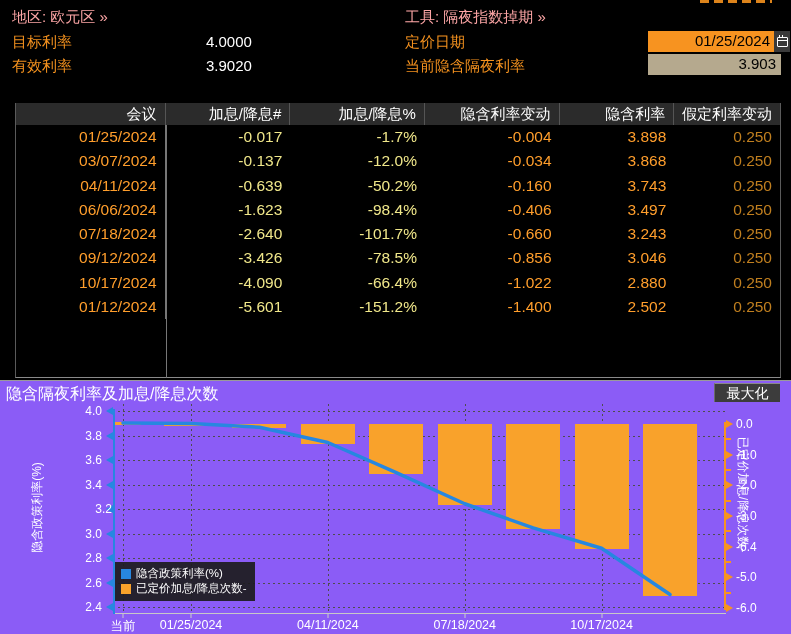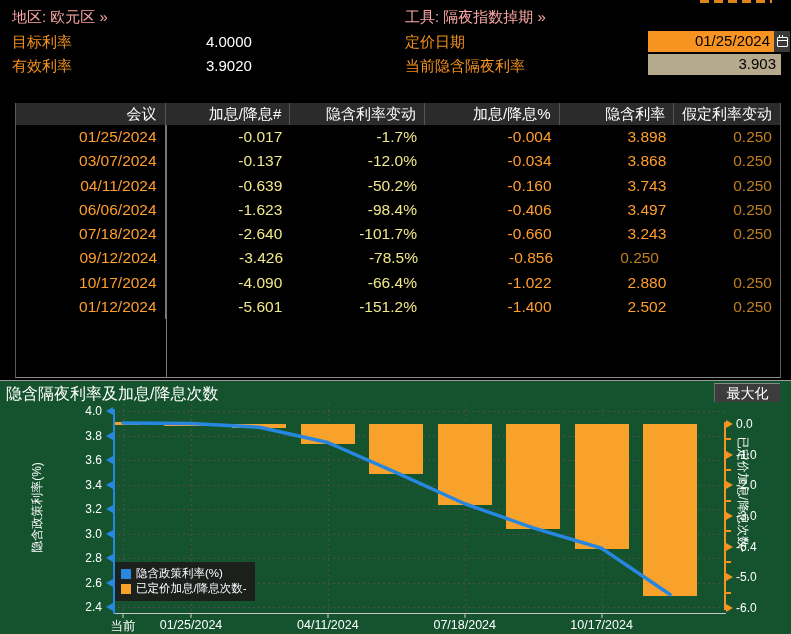--- a/index.html
+++ b/index.html
@@ -36,21 +36,21 @@
   .hcell:last-child { border-right:none; }
   .trow { display:flex; height:24.3px; }
   .tcell { font-size:15.5px; text-align:right; padding:3px 8px 0 0; white-space:nowrap; }
   .c0 { color:#ff9e2c; border-right:1px solid #777; }
   .c1,.c2 { color:#f0e78a; }
   .c3,.c4 { color:#ff9e2c; }
   .c5 { color:#c07f1f; }
   #col-divider { left:150px; top:22px; width:1px; height:253px; background:#777; }
 
   
-  #chartpanel { left:0; top:380px; width:791px; height:254px; border-top:1px solid #9a9a9a; background:#14532d; }
+  #chartpanel { left:0; top:380px; width:791px; height:254px; border-top:1px solid #9a9a9a; background:#8b5cf6; }
   #chart-title { left:6px; top:3px; color:#fff; font-size:16px; }
   #max-btn { left:714px; top:2px; width:66px; height:19px; background:#3c3c3c;
     border-top:1px solid #8a8a8a; border-left:1px solid #6a6a6a; color:#fff; font-size:14px;
     text-align:center; padding-top:1px; cursor:pointer; }
   #plot { left:113px; top:23px; width:613px; height:210px; border-bottom:1px solid #c8c8c8; }
   .hgrid { left:0; width:613px; height:1px;
     background:repeating-linear-gradient(90deg,#4d4d4d 0 2px,transparent 2px 5px); }
   .vgrid { top:0; width:1px; height:210px;
     background:repeating-linear-gradient(180deg,#4d4d4d 0 2px,transparent 2px 5px); }
   #left-axis { left:0; top:5px; width:2px; height:205px; background:#2787e0; }
@@ -93,22 +93,22 @@
   <div class="abs olabel" style="left:12px; top:57px;">有效利率</div>
   <div class="abs wvalue" style="left:206px; top:57px;">3.9020</div>
   <div class="abs olabel" style="left:405px; top:57px;">当前隐含隔夜利率</div>
   <div class="abs" id="implied-field">3.903</div>
 </div>
 
 <div class="abs" id="ratetable">
   <div id="thead">
       <div class="hcell" style="width: 150px;">会议</div>
       <div class="hcell" style="width: 125px;">加息/降息#</div>
+      <div class="hcell" style="width: 135px;">加息/降息%</div>
       <div class="hcell" style="width: 135px;">隐含利率变动</div>
-      <div class="hcell" style="width: 135px;">加息/降息%</div>
       <div class="hcell" style="width: 115px;">隐含利率</div>
       <div class="hcell" style="width: 106px;">假定利率变动</div>
     </div>
   <div id="tbody">
       <div class="trow">
         <div class="tcell c0" style="width: 150px;">01/25/2024</div>
         <div class="tcell c1" style="width: 125px;">-0.017</div>
         <div class="tcell c2" style="width: 135px;">-1.7%</div>
         <div class="tcell c3" style="width: 135px;">-0.004</div>
         <div class="tcell c4" style="width: 115px;">3.898</div>
@@ -144,20 +144,21 @@
         <div class="tcell c2" style="width: 135px;">-101.7%</div>
         <div class="tcell c3" style="width: 135px;">-0.660</div>
         <div class="tcell c4" style="width: 115px;">3.243</div>
         <div class="tcell c5" style="width: 106px;">0.250</div>
       </div>
       <div class="trow">
         <div class="tcell c0" style="width: 150px;">09/12/2024</div>
         <div class="tcell c1" style="width: 125px;">-3.426</div>
         <div class="tcell c2" style="width: 135px;">-78.5%</div>
         <div class="tcell c3" style="width: 135px;">-0.856</div>
+        <div class="tcell c4" style="width: 115px;">3.046</div>
         <div class="tcell c5" style="width: 106px;">0.250</div>
       </div>
       <div class="trow">
         <div class="tcell c0" style="width: 150px;">10/17/2024</div>
         <div class="tcell c1" style="width: 125px;">-4.090</div>
         <div class="tcell c2" style="width: 135px;">-66.4%</div>
         <div class="tcell c3" style="width: 135px;">-1.022</div>
         <div class="tcell c4" style="width: 115px;">2.880</div>
         <div class="tcell c5" style="width: 106px;">0.250</div>
       </div>
@@ -227,21 +228,21 @@
   <div id="axis-extras" class="abs" style="left:0;top:0;width:791px;height:254px;pointer-events:none;">
       <div class="ltick" style="left: 106px; top: 26px; position: absolute;"></div>
       <div class="lticklbl" style="left: 66px; top: 23px; position: absolute;">4.0</div>
       <div class="ltick" style="left: 106px; top: 50.5px; position: absolute;"></div>
       <div class="lticklbl" style="left: 66px; top: 47.5px; position: absolute;">3.8</div>
       <div class="ltick" style="left: 106px; top: 75px; position: absolute;"></div>
       <div class="lticklbl" style="left: 66px; top: 72px; position: absolute;">3.6</div>
       <div class="ltick" style="left: 106px; top: 99.5px; position: absolute;"></div>
       <div class="lticklbl" style="left: 66px; top: 96.5px; position: absolute;">3.4</div>
       <div class="ltick" style="left: 106px; top: 124px; position: absolute;"></div>
-      <div class="lticklbl" style="left: 66px; top: 121px; position: absolute;">3.2</div>
+      <div class="lticklbl" style="left: 76px; top: 121px; position: absolute;">3.2</div>
       <div class="ltick" style="left: 106px; top: 148.5px; position: absolute;"></div>
       <div class="lticklbl" style="left: 66px; top: 145.5px; position: absolute;">3.0</div>
       <div class="ltick" style="left: 106px; top: 173px; position: absolute;"></div>
       <div class="lticklbl" style="left: 66px; top: 170px; position: absolute;">2.8</div>
       <div class="ltick" style="left: 106px; top: 197.5px; position: absolute;"></div>
       <div class="lticklbl" style="left: 66px; top: 194.5px; position: absolute;">2.6</div>
       <div class="ltick" style="left: 106px; top: 222px; position: absolute;"></div>
       <div class="lticklbl" style="left: 66px; top: 219px; position: absolute;">2.4</div>
       <div class="xtick" style="left: 123px; top: 233px; position: absolute;"></div>
       <div class="xlbl" style="left: 123px; top: 237px; position: absolute;">当前</div>

